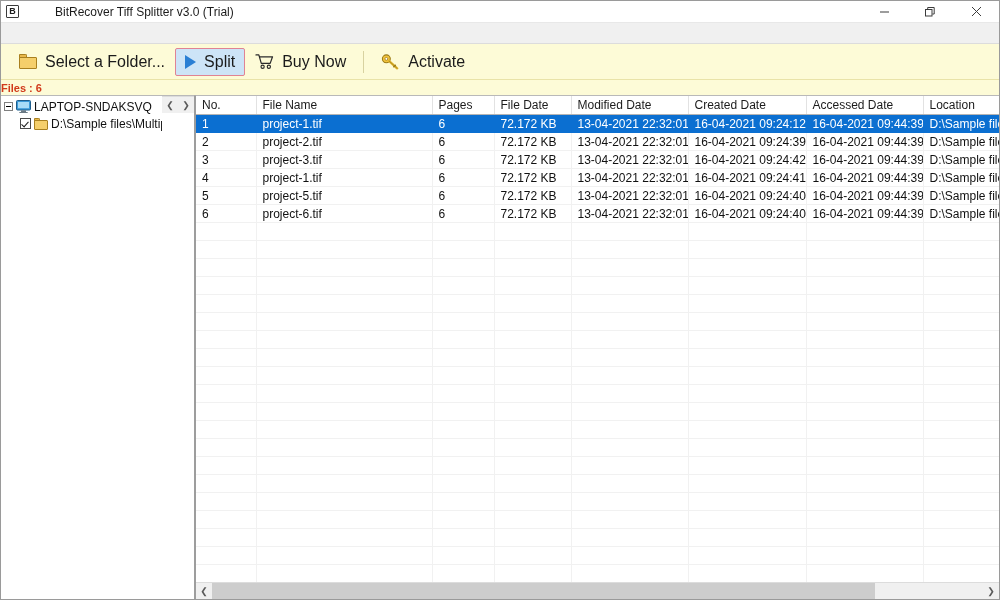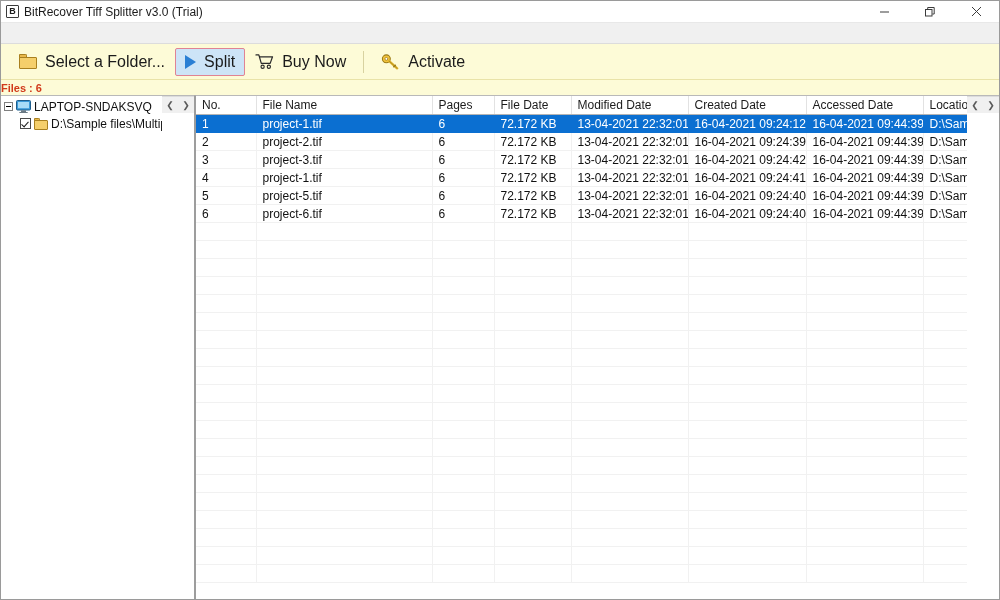--- a/index.html
+++ b/index.html
@@ -54,20 +54,21 @@
     line-height: 11px;
     text-align: center;
     font-weight: bold;
     color: #1d1d1d;
     background: #ffffff;
   }
   .title-text {
     font-size: 12px;
     color: #1b1b1b;
     white-space: nowrap;
+    margin-left: 31px;
   }
   .win-controls {
     display: flex;
     flex: none;
     height: 21px;
   }
   .win-btn {
     width: 46px;
     height: 21px;
     display: flex;
@@ -255,21 +256,21 @@
     border: solid #1b1b1b;
     border-width: 0 1.6px 1.6px 0;
     transform: rotate(42deg);
   }
   .tree-label { font-size: 12px; color: #111; }
 
   
   .list-panel {
     flex: 1 1 auto;
     display: flex;
-    flex-direction: row;
+    flex-direction: column;
     background: #ffffff;
     border-top: 1px solid #b9b9b9;
     border-left: 1px solid #9d9d9d;
     min-width: 0;
     min-height: 0;
   }
   .grid-scroll {
     flex: 1 1 auto;
     overflow: hidden;
     min-height: 0;

